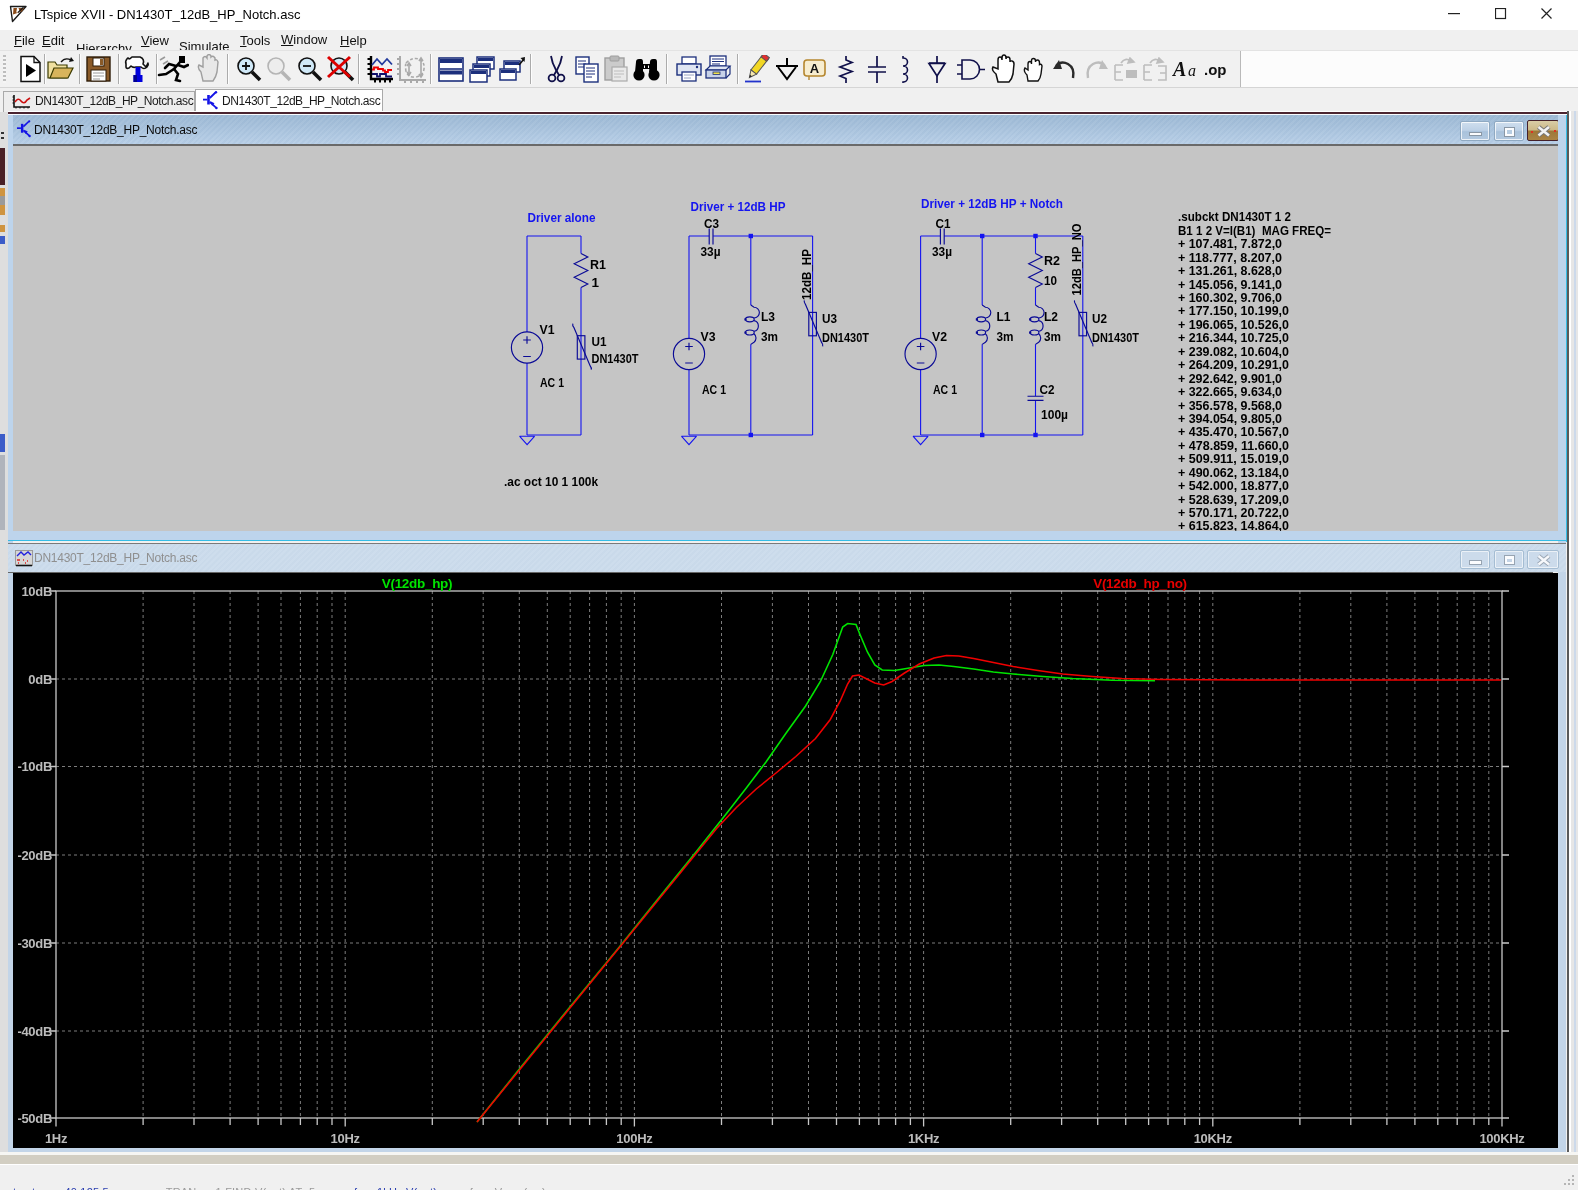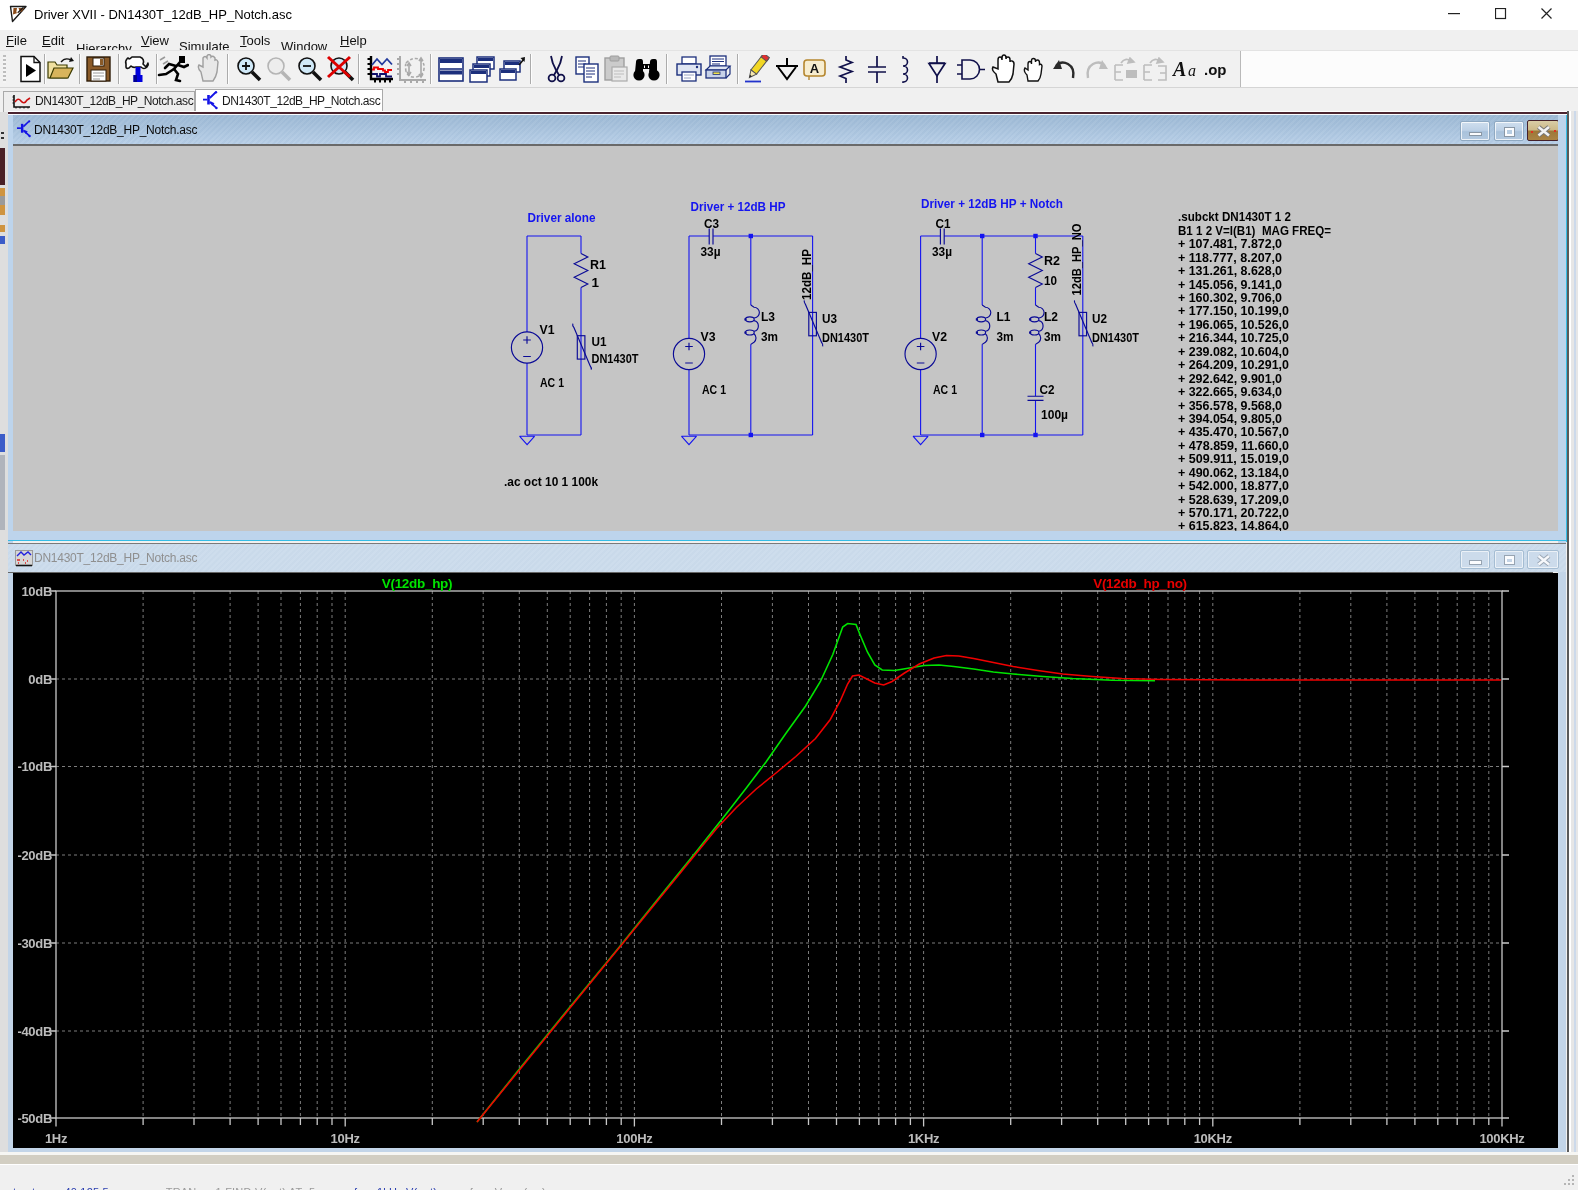--- a/index.html
+++ b/index.html
@@ -10,40 +10,40 @@
 </head>
 <body>
 
 <div class="abs" style="left:0;top:0;width:1578px;height:30px;background:#ffffff">
   <svg class="abs" style="left:9px;top:5px" width="19" height="19" viewBox="0 0 19 19">
     <polygon points="1.5,1.5 17,1.5 3.5,16.5" fill="#ffffff" stroke="#1a1a1a" stroke-width="1.4" stroke-linejoin="round"></polygon>
     <path d="M4.5,3 L8,3 L7.2,7.5 L10.5,7.2 L4,9.5 Z" fill="#8a4a18"></path>
     <path d="M9.5,3 L15,3 L13,6.5 L10.8,6.8 Z" fill="#8a4a18"></path>
     <path d="M9,7.5 L14.5,2.2" stroke="#1a1a1a" stroke-width="1.2"></path>
   </svg>
-  <div class="abs" style="left:34px;top:7px;font-size:13px;color:#000">Driver XVII - DN1430T_12dB_HP_Notch.asc</div>
+  <div class="abs" style="left:34px;top:7px;font-size:13px;color:#000">LTspice XVII - DN1430T_12dB_HP_Notch.asc</div>
   <svg class="abs" style="left:1448px;top:13px" width="12" height="2">
       <rect width="12" height="1.2" fill="#222"></rect>
     </svg>
   <svg class="abs" style="left:1495px;top:8px" width="12" height="12">
       <rect x="0.5" y="0.5" width="10" height="10" fill="none" stroke="#222" stroke-width="1.2"></rect>
     </svg>
   <svg class="abs" style="left:1541px;top:8px" width="12" height="12">
       <path d="M0.5,0.5 L10.5,10.5 M10.5,0.5 L0.5,10.5" stroke="#222" stroke-width="1.2"></path>
     </svg>
 </div>
 
 <div class="abs" style="left:0;top:30px;width:1578px;height:20px;background:#f0f0f0;font-size:13px;color:#111">
-  <span class="abs" style="left:6px;top:3px"><u>F</u>ile</span>
+  <span class="abs" style="left:14px;top:3px"><u>F</u>ile</span>
   <span class="abs" style="left:42px;top:3px"><u>E</u>dit</span>
   <span class="abs" style="left:76px;top:11px">H<u>i</u>erarchy</span>
   <span class="abs" style="left:141px;top:3px"><u>V</u>iew</span>
   <span class="abs" style="left:179px;top:9px"><u>S</u>imulate</span>
   <span class="abs" style="left:240px;top:3px"><u>T</u>ools</span>
-  <span class="abs" style="left:281px;top:9px"><u>W</u>indow</span>
+  <span class="abs" style="left:281px;top:2px"><u>W</u>indow</span>
   <span class="abs" style="left:340px;top:3px"><u>H</u>elp</span>
 </div>
 
 <div id="toolbar" class="abs" style="left:0;top:50px;width:1578px;height:38px;background:#f1f1f1;border-top:1px solid #e3e3e3;border-bottom:1px solid #d5d5d5">
   <div class="abs" style="left:3px;top:4px;width:3px;height:28px;background:repeating-linear-gradient(180deg,#bdbdbd 0 2px,#f5f5f5 2px 4px)"></div>
 
   <div class="abs" style="left:44px;top:3px;width:1px;height:30px;background:#ababab;box-shadow:1px 0 0 #fdfdfd"></div>
   <div class="abs" style="left:79px;top:3px;width:1px;height:30px;background:#ababab;box-shadow:1px 0 0 #fdfdfd"></div>
   <div class="abs" style="left:118px;top:3px;width:1px;height:30px;background:#ababab;box-shadow:1px 0 0 #fdfdfd"></div>
   <div class="abs" style="left:156px;top:3px;width:1px;height:30px;background:#ababab;box-shadow:1px 0 0 #fdfdfd"></div>

